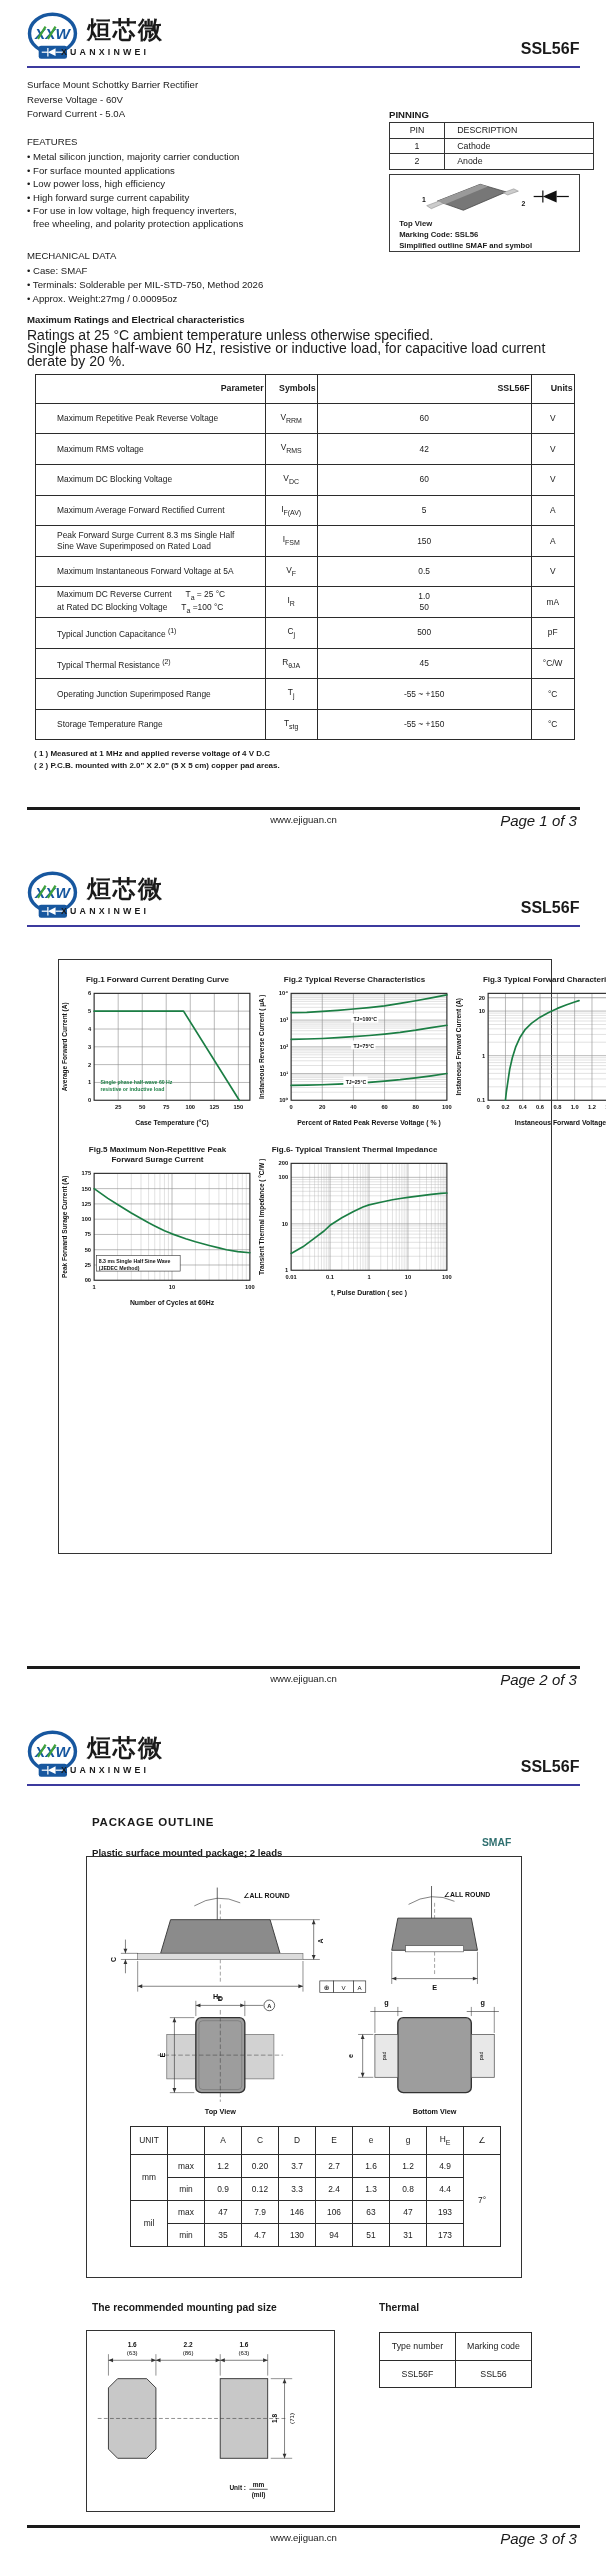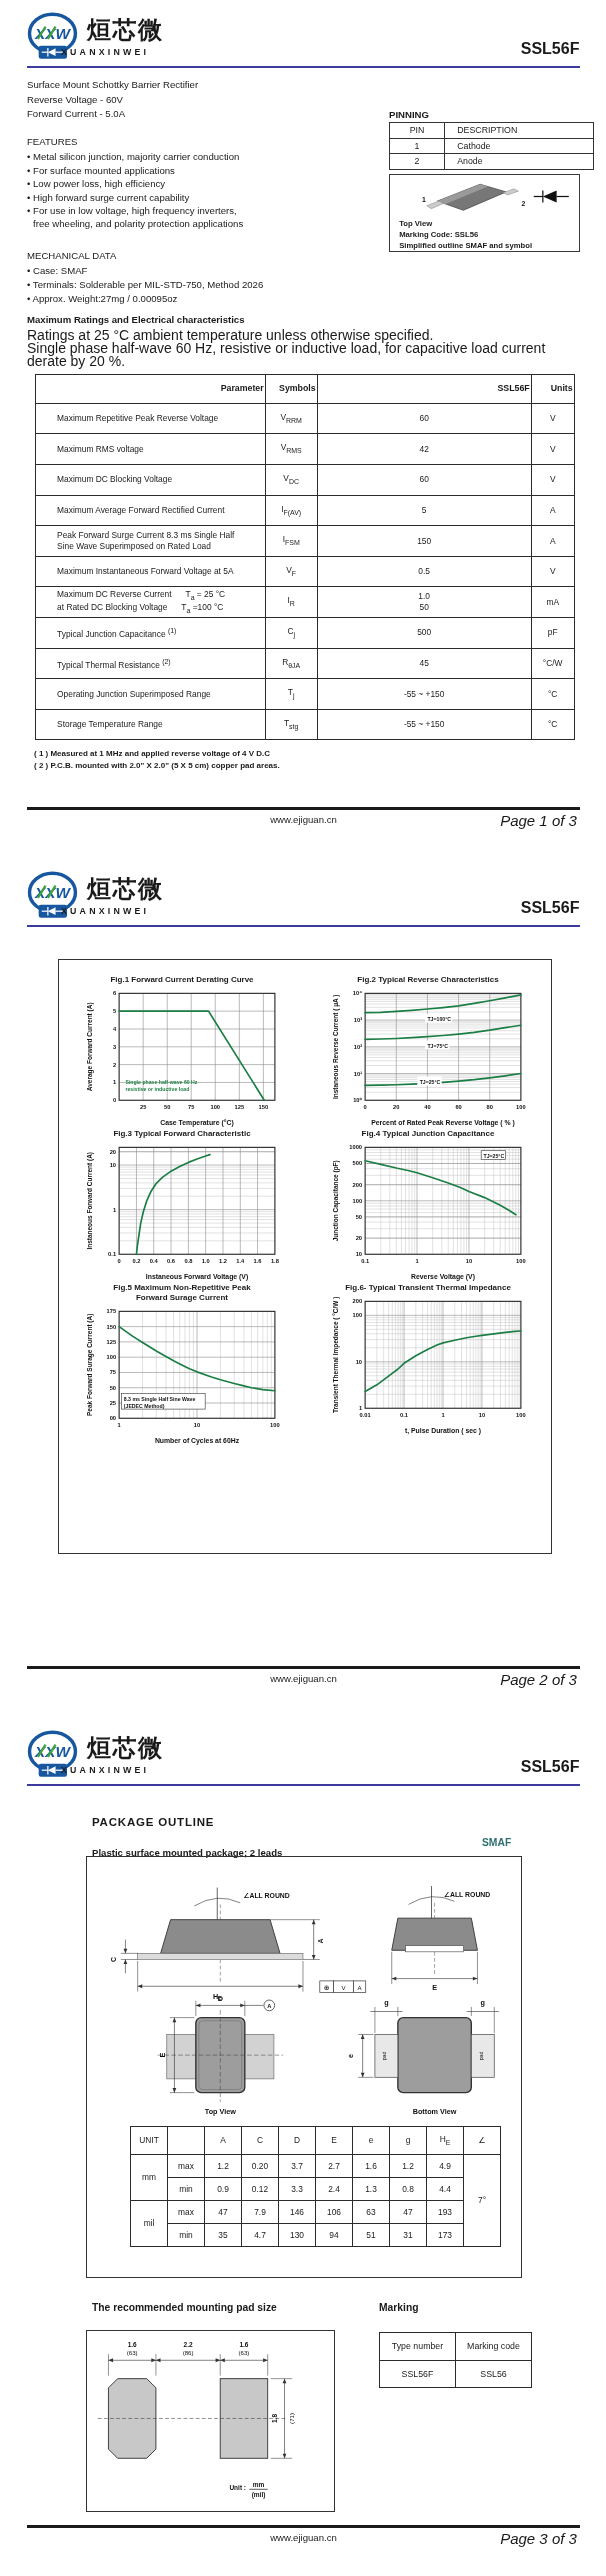--- a/index.html
+++ b/index.html
@@ -37,21 +37,21 @@
   .rat-title{font-size:9.6px;font-weight:bold;}
   .rat-cond{font-size:14px;line-height:13px;margin-top:3.8px;}
   .rat-table{border-collapse:collapse;border:1.5px solid #2b2b2b;margin:6.1px 0 0 7.7px;table-layout:fixed;width:538px;}
   .rat-table th,.rat-table td{border:0.8px solid #2b2b2b;font-size:8.4px;line-height:11px;}
   .rat-table th{height:26px;font-size:8.8px;text-align:right;}
   .rat-table td{height:27.6px;text-align:center;margin-left:41px;}
   .rat-table td.p{text-align:left;padding-left:21.4px;}
   .notes{position:absolute;left:34px;top:748px;font-size:8px;font-weight:bold;line-height:12.2px;}
   
   .figbox{position:absolute;left:58px;top:100px;width:494px;height:595px;border:1.5px solid #333;box-sizing:border-box;}
-  .figgrid{display:grid;grid-template-columns:1fr 1fr;justify-items:center;padding-top:15.3px;row-gap:1px;}
+  .figgrid{display:grid;grid-template-columns:1fr 1fr 1fr 1fr;justify-items:center;padding-top:15.3px;row-gap:17px;}
   .figtitle{font-size:8px;font-weight:bold;line-height:9.6px;text-align:center;margin-bottom:2.3px;}
   .figchart{line-height:0;}
   svg text{font-family:"Liberation Sans","DejaVu Sans",sans-serif;}
   
   .p3-title{position:absolute;left:92px;top:98px;font-size:11.5px;font-weight:bold;letter-spacing:0.8px;}
   .p3-sub{position:absolute;left:92px;top:123px;font-size:9.6px;font-weight:bold;margin-top:6px;}
   .p3-smaf{position:absolute;left:482px;top:119px;font-size:10.3px;font-weight:bold;color:#2f6f6f;}
   .pkgbox{position:absolute;left:86px;top:138px;width:436px;height:422px;border:1.1px solid #333;box-sizing:border-box;}
   .dimtbl-wrap{position:absolute;left:43px;top:269px;}
   .dim-table{border-collapse:collapse;border:1.5px solid #2b2b2b;}
@@ -816,21 +816,21 @@
               <td>51</td>
               <td>31</td>
               <td>173</td>
             </tr>
           </tbody>
         </table>
     </div>
   </div>
 
   <div class="pad-title">The recommended mounting pad size</div>
-  <div class="mark-title">Marking</div>
+  <div class="mark-title">Thermal</div>
 
   <div class="padbox">
     <svg width="245" height="178" viewBox="0 0 320 232">
       <polygon points="40,62 78,62 90,74 90,154 78,166 40,166 28,154 28,74" fill="#c8c8c8" stroke="#333" stroke-width="1.2"></polygon>
       <rect x="174" y="62" width="62" height="104" fill="#c8c8c8" stroke="#333" stroke-width="1.2"></rect>
       <line x1="14" y1="114" x2="262" y2="114" stroke="#333" stroke-width="0.7" stroke-dasharray="5,3"></line>
       <line x1="28" y1="58" x2="28" y2="30" stroke="#333" stroke-width="0.7"></line>
       <line x1="90" y1="58" x2="90" y2="30" stroke="#333" stroke-width="0.7"></line>
       <line x1="174" y1="58" x2="174" y2="30" stroke="#333" stroke-width="0.7"></line>
       <line x1="236" y1="58" x2="236" y2="30" stroke="#333" stroke-width="0.7"></line>

